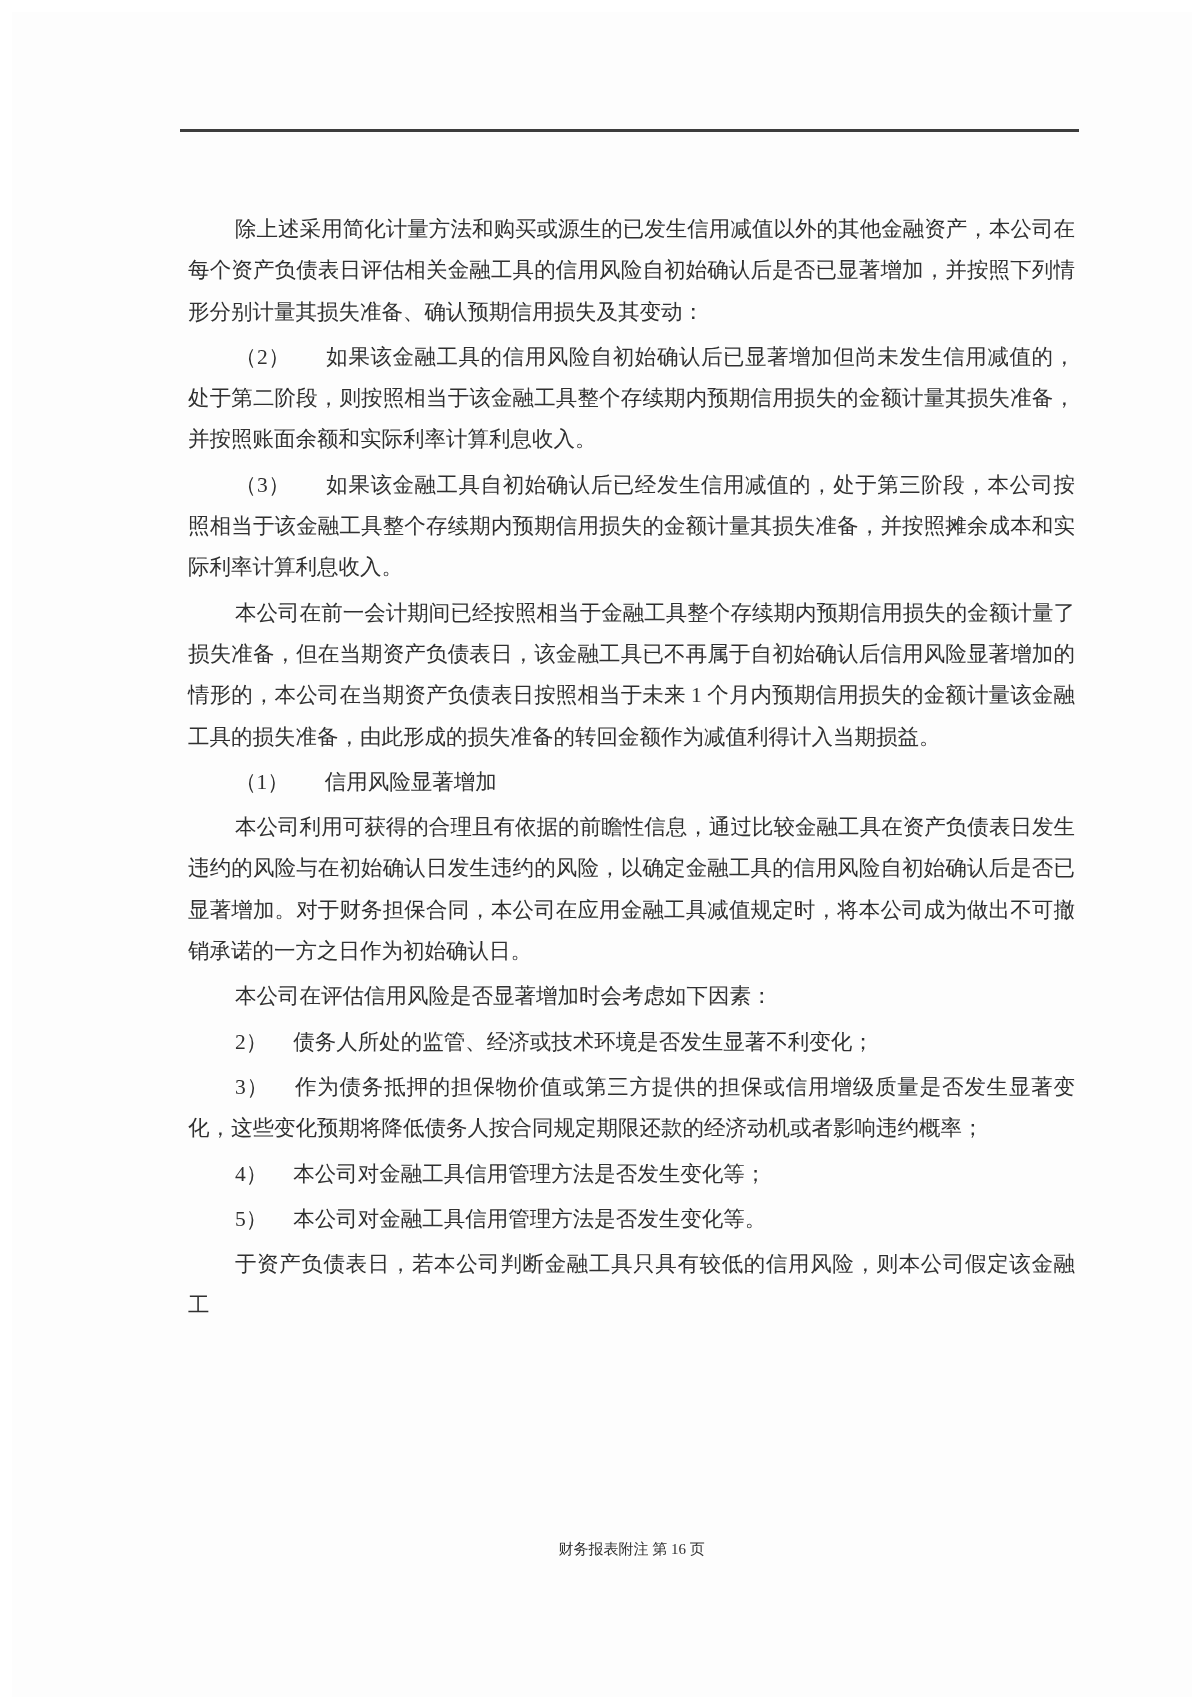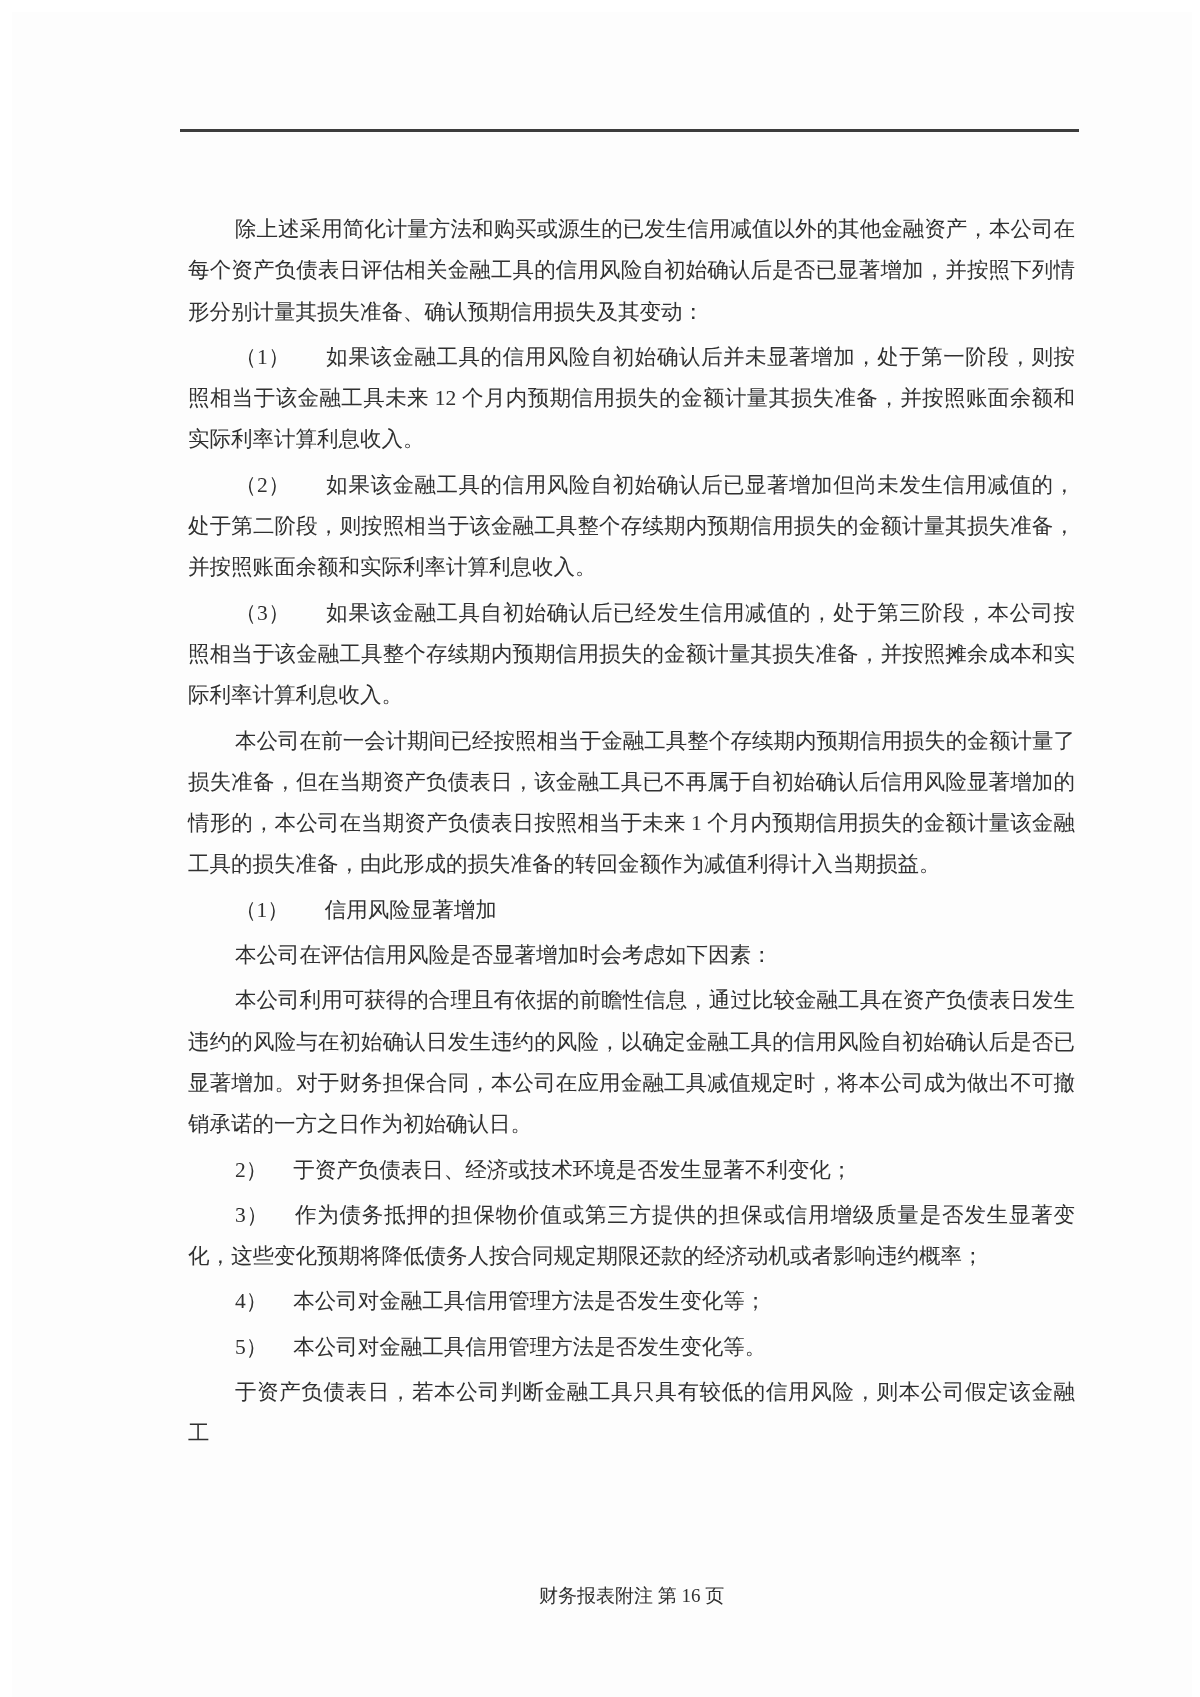--- a/index.html
+++ b/index.html
@@ -38,43 +38,42 @@
   .para {
     text-indent: 2em;
     letter-spacing: 0;
   }
   .para .label { display: inline; }
   .para.numbered .label { padding-right: 28px; }
   .para.list .label { padding-right: 18px; }
   .doc-footer {
     position: absolute;
     left: 168px;
-    top: 1565px;
+    top: 1518px;
     width: 895px;
     text-align: center;
-    font-size: 19px;
+    font-size: 15px;
     line-height: 30px;
     color: var(--text-color);
   }
 </style>
 </head>
 <body>
 
 <div class="page">
   <div class="header-rule"></div>
   <main class="doc-body" id="doc-body">
       <p class="para body"><span>除上述采用简化计量方法和购买或源生的已发生信用减值以外的其他金融资产，本公司在每个资产负债表日评估相关金融工具的信用风险自初始确认后是否已显著增加，并按照下列情形分别计量其损失准备、确认预期信用损失及其变动：</span></p>
-      <p class="para numbered"><span class="label">（1）</span><span>如果该金融工具的信用风险自初始确认后并未显著增加，处于第一阶段，则按照相当于该金融工具未来 12 个月内预期信用损失的金额计量其损失准备，并按照账面余额和实际利率计算利息收入。</span></p>
       <p class="para numbered"><span class="label">（2）</span><span>如果该金融工具的信用风险自初始确认后已显著增加但尚未发生信用减值的，处于第二阶段，则按照相当于该金融工具整个存续期内预期信用损失的金额计量其损失准备，并按照账面余额和实际利率计算利息收入。</span></p>
       <p class="para numbered"><span class="label">（3）</span><span>如果该金融工具自初始确认后已经发生信用减值的，处于第三阶段，本公司按照相当于该金融工具整个存续期内预期信用损失的金额计量其损失准备，并按照摊余成本和实际利率计算利息收入。</span></p>
       <p class="para body"><span>本公司在前一会计期间已经按照相当于金融工具整个存续期内预期信用损失的金额计量了损失准备，但在当期资产负债表日，该金融工具已不再属于自初始确认后信用风险显著增加的情形的，本公司在当期资产负债表日按照相当于未来 1 个月内预期信用损失的金额计量该金融工具的损失准备，由此形成的损失准备的转回金额作为减值利得计入当期损益。</span></p>
       <p class="para numbered"><span class="label">（1）</span><span>信用风险显著增加</span></p>
+      <p class="para body"><span>本公司利用可获得的合理且有依据的前瞻性信息，通过比较金融工具在资产负债表日发生违约的风险与在初始确认日发生违约的风险，以确定金融工具的信用风险自初始确认后是否已显著增加。对于财务担保合同，本公司在应用金融工具减值规定时，将本公司成为做出不可撤销承诺的一方之日作为初始确认日。</span></p>
       <p class="para body"><span>本公司在评估信用风险是否显著增加时会考虑如下因素：</span></p>
-      <p class="para body"><span>本公司利用可获得的合理且有依据的前瞻性信息，通过比较金融工具在资产负债表日发生违约的风险与在初始确认日发生违约的风险，以确定金融工具的信用风险自初始确认后是否已显著增加。对于财务担保合同，本公司在应用金融工具减值规定时，将本公司成为做出不可撤销承诺的一方之日作为初始确认日。</span></p>
-      <p class="para list"><span class="label">2）</span><span>于资产负债表日、经济或技术环境是否发生显著不利变化；</span></p>
+      <p class="para list"><span class="label">2）</span><span>债务人所处的监管、经济或技术环境是否发生显著不利变化；</span></p>
       <p class="para list"><span class="label">3）</span><span>作为债务抵押的担保物价值或第三方提供的担保或信用增级质量是否发生显著变化，这些变化预期将降低债务人按合同规定期限还款的经济动机或者影响违约概率；</span></p>
       <p class="para list"><span class="label">4）</span><span>本公司对金融工具信用管理方法是否发生变化等；</span></p>
       <p class="para list"><span class="label">5）</span><span>本公司对金融工具信用管理方法是否发生变化等。</span></p>
       <p class="para body"><span>于资产负债表日，若本公司判断金融工具只具有较低的信用风险，则本公司假定该金融工</span></p>
     </main>
   <footer class="doc-footer">
     <span>财务报表附注 第 16 页</span>
   </footer>
 </div>
 

